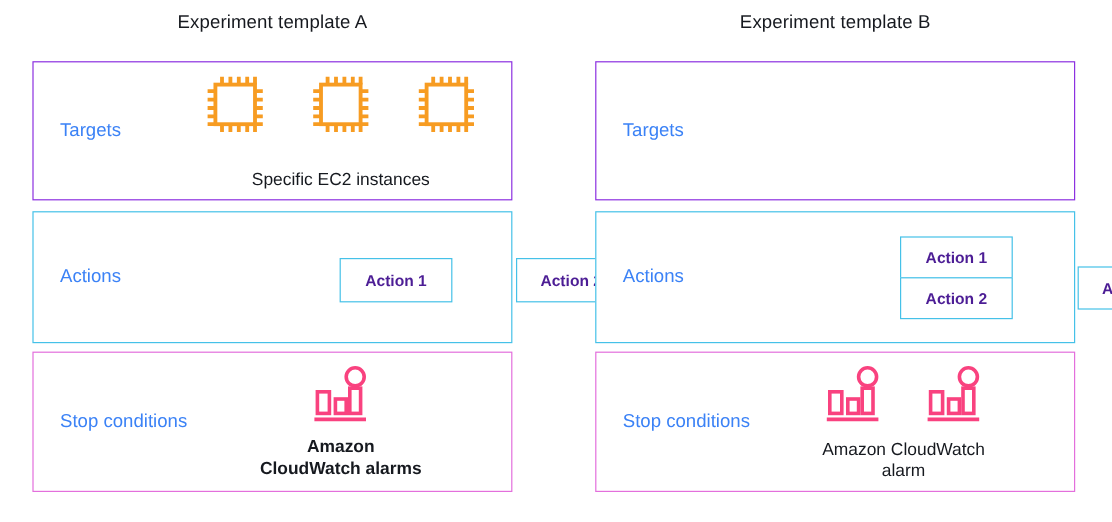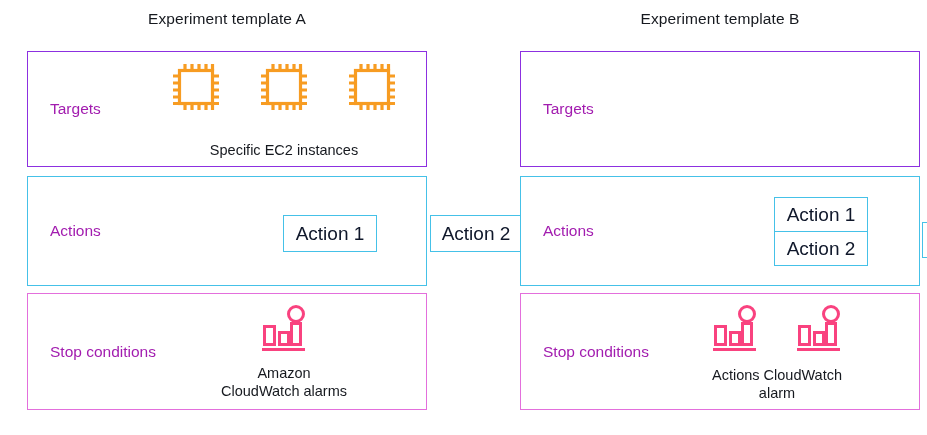--- a/index.html
+++ b/index.html
@@ -16,21 +16,21 @@
     overflow: hidden;
   }
 
   .panel {
     position: absolute;
     top: 0;
     width: 400px;
     height: 307px;
   }
   #panel-a { left: 27px; width: 400px; }
-  #panel-b { left: 520px; width: 400px; }
+  #panel-b { left: 496px; width: 400px; }
 
   .panel-title {
     position: absolute;
     top: 10px;
     left: 0;
     width: 100%;
     text-align: center;
     font-size: 15.5px;
     color: #16191f;
     letter-spacing: 0.1px;
@@ -57,21 +57,21 @@
     height: 117px;
     border: 1.6px solid #e36fdc;
   }
 
   .section-label {
     position: absolute;
     left: 22px;
     top: 50%;
     transform: translateY(-50%);
     font-size: 15.5px;
-    color: #a21caf;
+    color: #3b82f6;
     white-space: nowrap;
   }
 
   
   .content {
     position: absolute;
     left: 120px;
     right: 6px;
     top: 0;
     bottom: 0;
@@ -104,22 +104,23 @@
 
   
   .action-box {
     position: absolute;
     box-sizing: border-box;
     border: 1.4px solid #45c1e8;
     background: #ffffff;
     display: flex;
     align-items: center;
     justify-content: center;
-    font-size: 19px;
-    color: #0f172a;
+    font-size: 13px;
+    color: #4c1d95;
+    font-weight: bold;
   }
 
   
   #a-action-1 { left: 135px; top: 38px; width: 94px; height: 37px; }
   #a-action-2 { left: 282px; top: 38px; width: 92px; height: 37px; }
 
   
   #b-action-1 { left: 133px; top: 20px; width: 94px; height: 35px; }
   #b-action-2 { left: 133px; top: 54px; width: 94px; height: 35px; }
   #b-action-3 { left: 281px; top: 45px; width: 92px; height: 36px; }
@@ -129,21 +130,21 @@
     position: absolute;
     left: 0; right: 0;
     top: 10px;
     display: flex;
     justify-content: center;
     align-items: flex-start;
     gap: 36px;
   }
   .alarm { width: 48px; height: 52px; display: block; }
 
-  #panel-a .stop .caption { bottom: 8px; }
+  #panel-a .stop .caption { bottom: 8px; font-weight: bold; }
   #panel-b .stop .caption { bottom: 6px; }
   #panel-b .stop .caption { padding: 0 18px; }
 </style>
 </head>
 <body>
 
 <div class="panel" id="panel-a">
 
   <div class="panel-title">Experiment template A</div>
 
@@ -253,17 +254,17 @@
           <g fill="none" stroke="#f9427f" stroke-width="3">
             <circle cx="36" cy="10" r="7.5"></circle>
             <rect x="4.5" y="22.5" width="10" height="18"></rect>
             <rect x="19.5" y="28.5" width="9" height="12"></rect>
             <rect x="31.5" y="19.5" width="9" height="21"></rect>
             <path d="M2 45.5H45"></path>
           </g>
         </svg>
 
       </div>
-      <div class="caption"><span>Actions CloudWatch</span><br><span>alarm</span></div>
+      <div class="caption"><span>Amazon CloudWatch</span><br><span>alarm</span></div>
     </div>
   </div>
 
 </div>
 
 </body></html>

